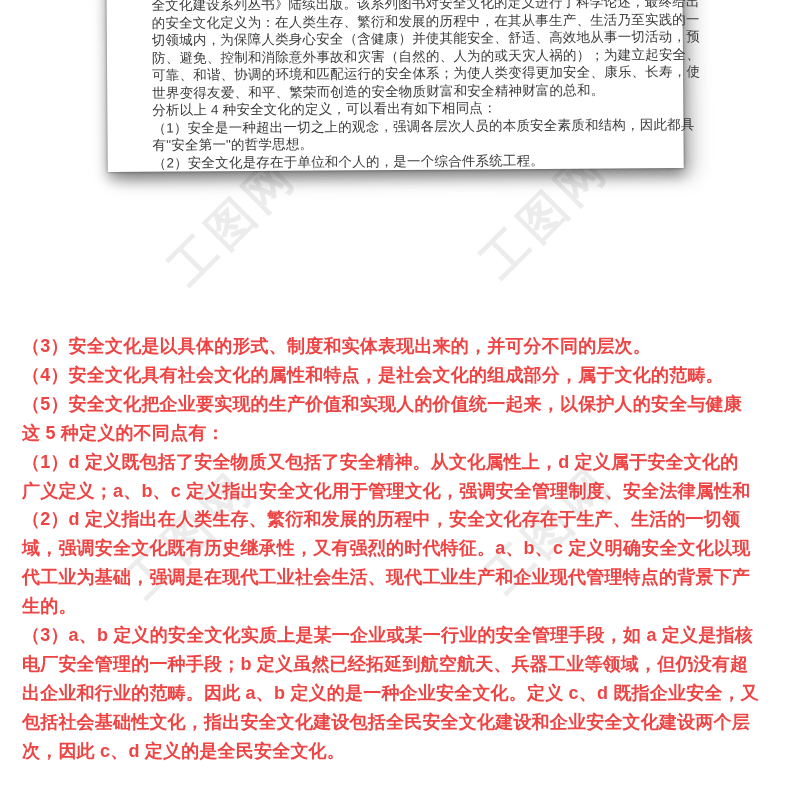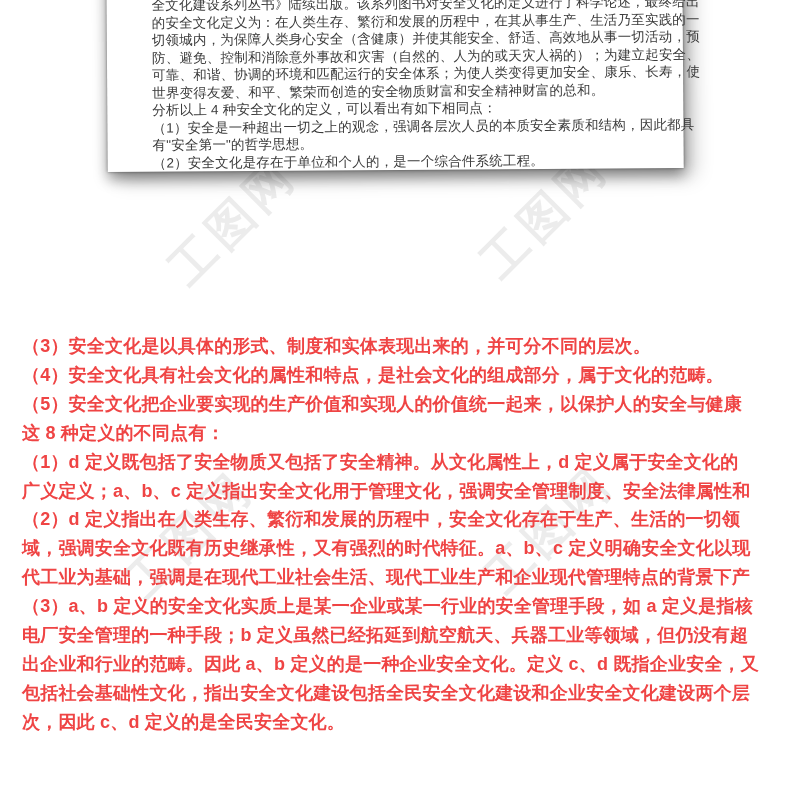--- a/index.html
+++ b/index.html
@@ -94,26 +94,27 @@
     <div class="card-line">分析以上 4 种安全文化的定义，可以看出有如下相同点：</div>
     <div class="card-line">（1）安全是一种超出一切之上的观念，强调各层次人员的本质安全素质和结构，因此都具</div>
     <div class="card-line">有"安全第一"的哲学思想。</div>
     <div class="card-line">（2）安全文化是存在于单位和个人的，是一个综合件系统工程。</div>
   </div>
 
   <div class="body-text">
     <div class="body-line">（3）安全文化是以具体的形式、制度和实体表现出来的，并可分不同的层次。</div>
     <div class="body-line">（4）安全文化具有社会文化的属性和特点，是社会文化的组成部分，属于文化的范畴。</div>
     <div class="body-line">（5）安全文化把企业要实现的生产价值和实现人的价值统一起来，以保护人的安全与健康</div>
-    <div class="body-line">这 8 种定义的不同点有：</div>
+    <div class="body-line">这 5 种定义的不同点有：</div>
     <div class="body-line">（1）d 定义既包括了安全物质又包括了安全精神。从文化属性上，d 定义属于安全文化的</div>
     <div class="body-line">广义定义；a、b、c 定义指出安全文化用于管理文化，强调安全管理制度、安全法律属性和</div>
     <div class="body-line">（2）d 定义指出在人类生存、繁衍和发展的历程中，安全文化存在于生产、生活的一切领</div>
     <div class="body-line">域，强调安全文化既有历史继承性，又有强烈的时代特征。a、b、c 定义明确安全文化以现</div>
     <div class="body-line">代工业为基础，强调是在现代工业社会生活、现代工业生产和企业现代管理特点的背景下产</div>
+    <div class="body-line">生的。</div>
     <div class="body-line">（3）a、b 定义的安全文化实质上是某一企业或某一行业的安全管理手段，如 a 定义是指核</div>
     <div class="body-line">电厂安全管理的一种手段；b 定义虽然已经拓延到航空航天、兵器工业等领域，但仍没有超</div>
     <div class="body-line">出企业和行业的范畴。因此 a、b 定义的是一种企业安全文化。定义 c、d 既指企业安全，又</div>
     <div class="body-line">包括社会基础性文化，指出安全文化建设包括全民安全文化建设和企业安全文化建设两个层</div>
     <div class="body-line">次，因此 c、d 定义的是全民安全文化。</div>
   </div>
 
 </div>
 
 </body></html>

